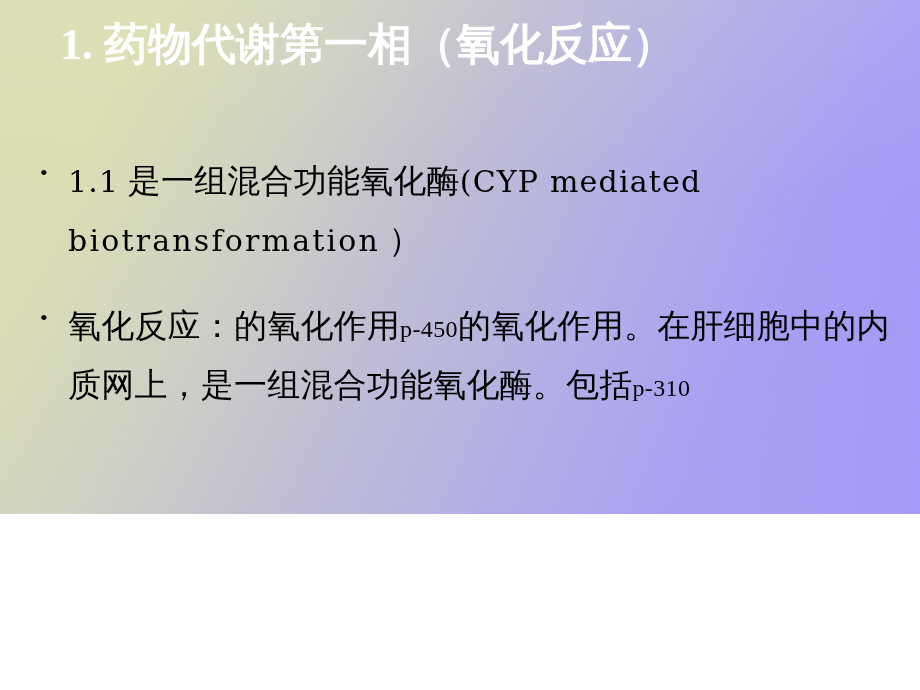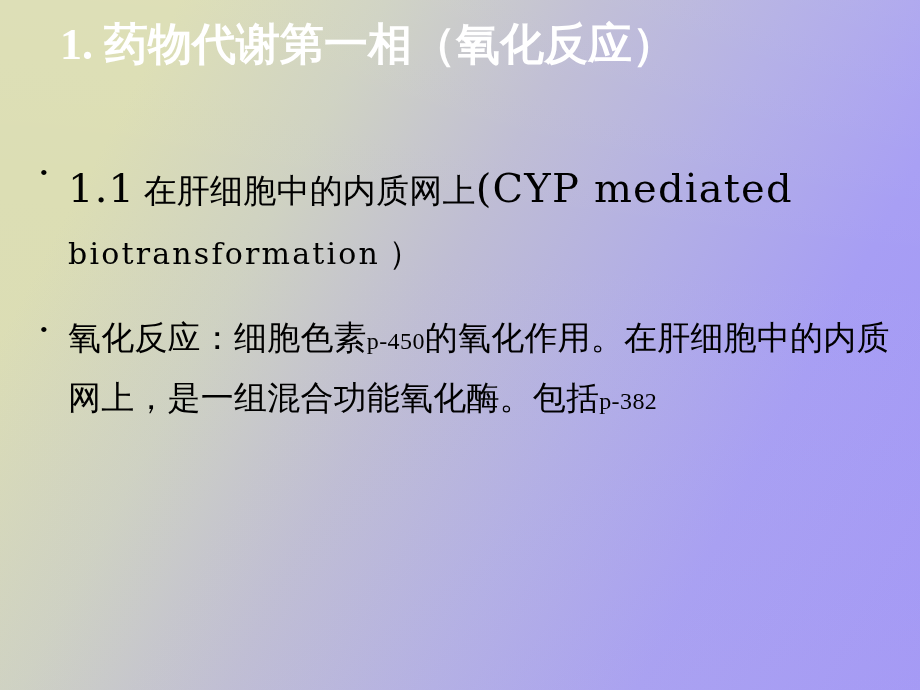--- a/index.html
+++ b/index.html
@@ -9,21 +9,21 @@
   body {
     width: 920px;
     height: 690px;
     overflow: hidden;
     background: #ffffff;
   }
 
   #slide {
     position: relative;
     width: 920px;
-    height: 690px;
+    height: 514px;
     overflow: hidden;
     
     background:
       linear-gradient(118deg,
         #dcdeb4 0%,
         #dcdeb4 14%,
         #cfd2c2 30%,
         #bfbdd4 46%,
         #b2aee6 62%,
         #a79ef4 78%,
@@ -97,21 +97,21 @@
   .bullet-text {
     flex: 1 1 auto;
     font-size: 33px;
     line-height: 1.80;
     letter-spacing: 0.2px;
     word-break: break-word;
   }
 
   .latin {
     font-family: "DejaVu Serif", "Liberation Serif", serif;
-    font-size: 40px;
+    font-size: 30px;
     letter-spacing: 1.2px;
   }
   .latin-wide {
     font-family: "DejaVu Serif", "Liberation Serif", serif;
     font-size: 30px;
     letter-spacing: 2.2px;
   }
   .latin-tight {
     font-family: "Liberation Serif", "DejaVu Serif", serif;
     font-size: 24px;
@@ -132,25 +132,25 @@
 
   <div class="layer" id="title-block">
     <h1 id="slide-title">1. 药物代谢第一相（氧化反应）</h1>
   </div>
 
   <div class="layer" id="body-block">
 
     <div class="bullet-item">
       <span class="bullet-mark">•</span>
       <span class="bullet-text">
-        <span class="latin">1.1</span><span>  在肝细胞中的内质网上</span><span class="latin">(CYP  mediated</span><span class="lbreak"></span><span class="latin-wide">biotransformation</span><span> ）</span>
+        <span class="latin">1.1</span><span>  是一组混合功能氧化酶</span><span class="latin">(CYP  mediated</span><span class="lbreak"></span><span class="latin-wide">biotransformation</span><span> ）</span>
       </span>
     </div>
 
     <div class="bullet-item">
       <span class="bullet-mark">•</span>
       <span class="bullet-text">
-        <span class="emph">氧化反应</span><span>：细胞色素</span><span class="latin-tight">p-450</span><span>的氧化作用。在肝细胞中的内质网上，是一组混合功能氧化酶。包括</span><span class="latin-tight">p-382</span>
+        <span class="emph">氧化反应</span><span>：的氧化作用</span><span class="latin-tight">p-450</span><span>的氧化作用。在肝细胞中的内质网上，是一组混合功能氧化酶。包括</span><span class="latin-tight">p-310</span>
       </span>
     </div>
 
   </div>
 </div>
 
 </body></html>

